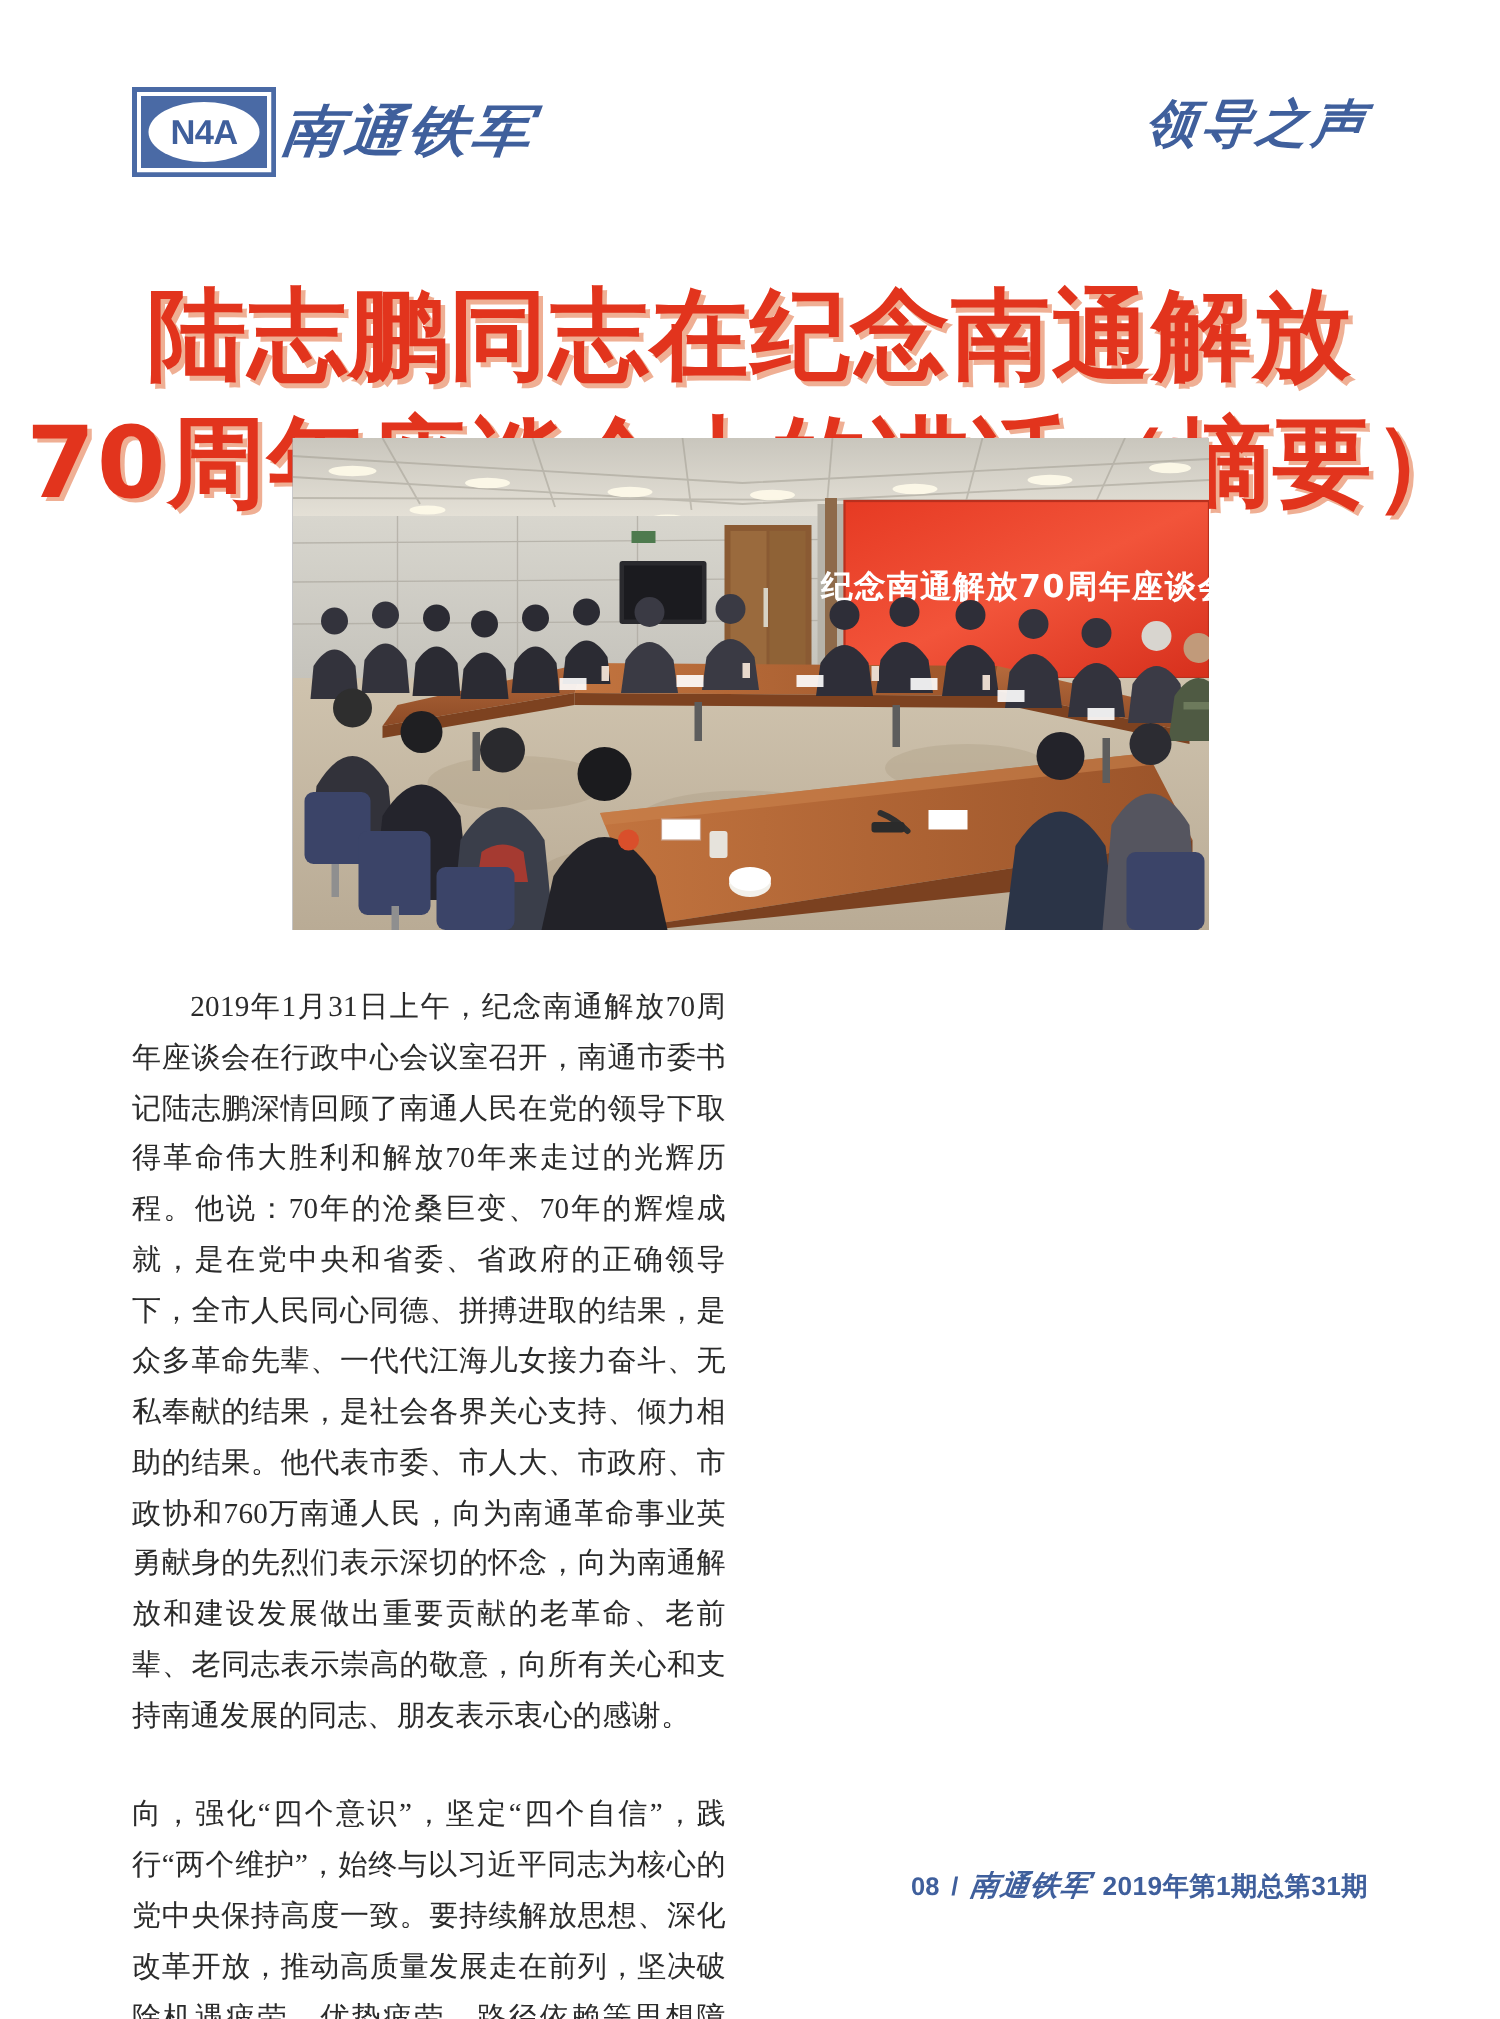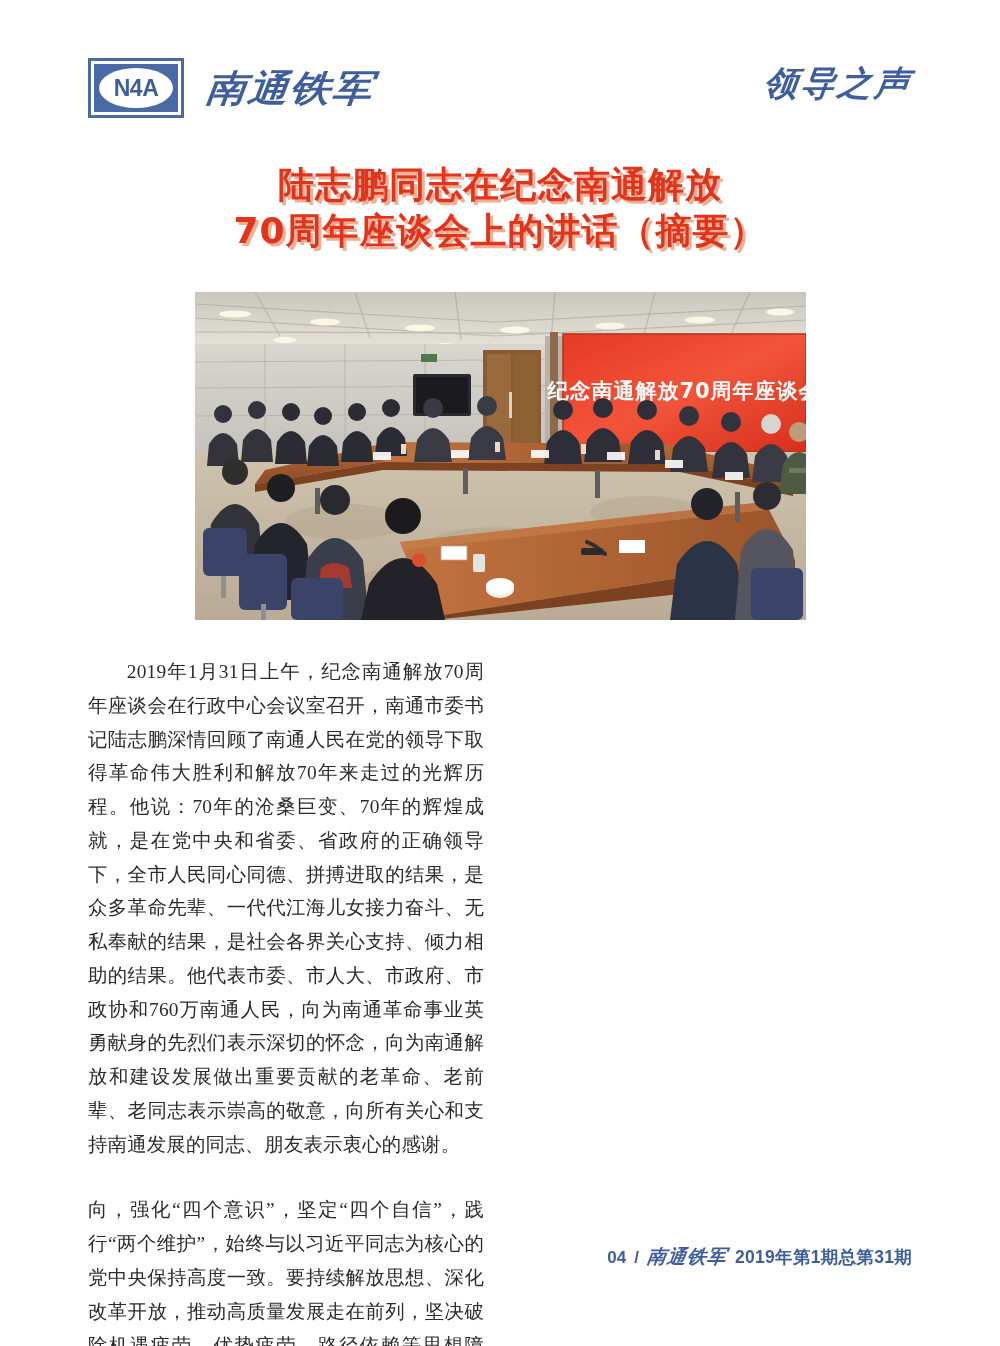--- a/index.html
+++ b/index.html
@@ -22,21 +22,21 @@
     left: 0; top: 0;
     width: 1000px;
     height: 130px;
   }
   .brand-group {
     position: absolute;
     left: 88px;
     top: 58px;
     display: flex;
     align-items: center;
-    gap: 22px;
+    gap: 4px;
   }
   .n4a-logo {
     width: 96px;
     height: 60px;
     background: #4a6aa5;
     border: 3px solid #4a6aa5;
     box-shadow: inset 0 0 0 3px #ffffff;
     display: flex;
     align-items: center;
     justify-content: center;
@@ -85,21 +85,21 @@
 
   
   .headline {
     position: absolute;
     left: 0;
     top: 138px;
     width: 1000px;
     text-align: center;
     font-family: "DejaVu Sans", sans-serif;
     font-weight: bold;
-    font-size: 36px;
+    font-size: 66px;
     line-height: 1.28;
     color: #e2341d;
     letter-spacing: 1px;
     text-shadow: 3px 3px 0 rgba(226,110,60,0.55);
   }
   .headline .hl-line { display: block; white-space: nowrap; }
 
   
   .photo {
     position: absolute;
@@ -405,17 +405,17 @@
 <div class="columns">
   <div class="col">
     <p>2019年1月31日上午，纪念南通解放70周年座谈会在行政中心会议室召开，南通市委书记陆志鹏深情回顾了南通人民在党的领导下取得革命伟大胜利和解放70年来走过的光辉历程。他说：70年的沧桑巨变、70年的辉煌成就，是在党中央和省委、省政府的正确领导下，全市人民同心同德、拼搏进取的结果，是众多革命先辈、一代代江海儿女接力奋斗、无私奉献的结果，是社会各界关心支持、倾力相助的结果。他代表市委、市人大、市政府、市政协和760万南通人民，向为南通革命事业英勇献身的先烈们表示深切的怀念，向为南通解放和建设发展做出重要贡献的老革命、老前辈、老同志表示崇高的敬意，向所有关心和支持南通发展的同志、朋友表示衷心的感谢。</p>
   </div>
   <div class="col">
     <p class="cont">向，强化“四个意识”，坚定“四个自信”，践行“两个维护”，始终与以习近平同志为核心的党中央保持高度一致。要持续解放思想、深化改革开放，推动高质量发展走在前列，坚决破除机遇疲劳、优势疲劳、路径依赖等思想障碍，积极构筑陆海内外联动、东西双向互济的新门户，持之以恒抓好项目建设，坚决打赢三大攻坚战，着力提升产业发展、城市服务、交通枢纽三大能级。要时刻牢记宗旨、密切联系群众，不断满足人民日益增长的美好生活需要，突出抓好富民增收这个最大民生工程，努力让群众的“口袋”更充实，持续加大教育、医疗、养老、环保等方面的投入，不断提升群众的满意度和获得感。要坚持党要管党、全面从严治党，积极营造干事创业的良好生态，把思想和行动统一到中央和省、市委决策部署上来，切实扛起管党治党主体责任，保持惩治腐败高压态势，提高领导发展的能力水平，把各级党组织锻造得更加坚强有力，更好地带领全市人民把各项事业不断推向前进。</p>
   </div>
 </div>
 
 <div class="footer">
-  <span class="pg">04</span>
+  <span class="pg">08</span>
   <span class="sep">/</span>
   <span class="f-calli">南通铁军</span>
   <span class="issue">2019年第1期总第31期</span>
 </div>
 
 </body></html>

